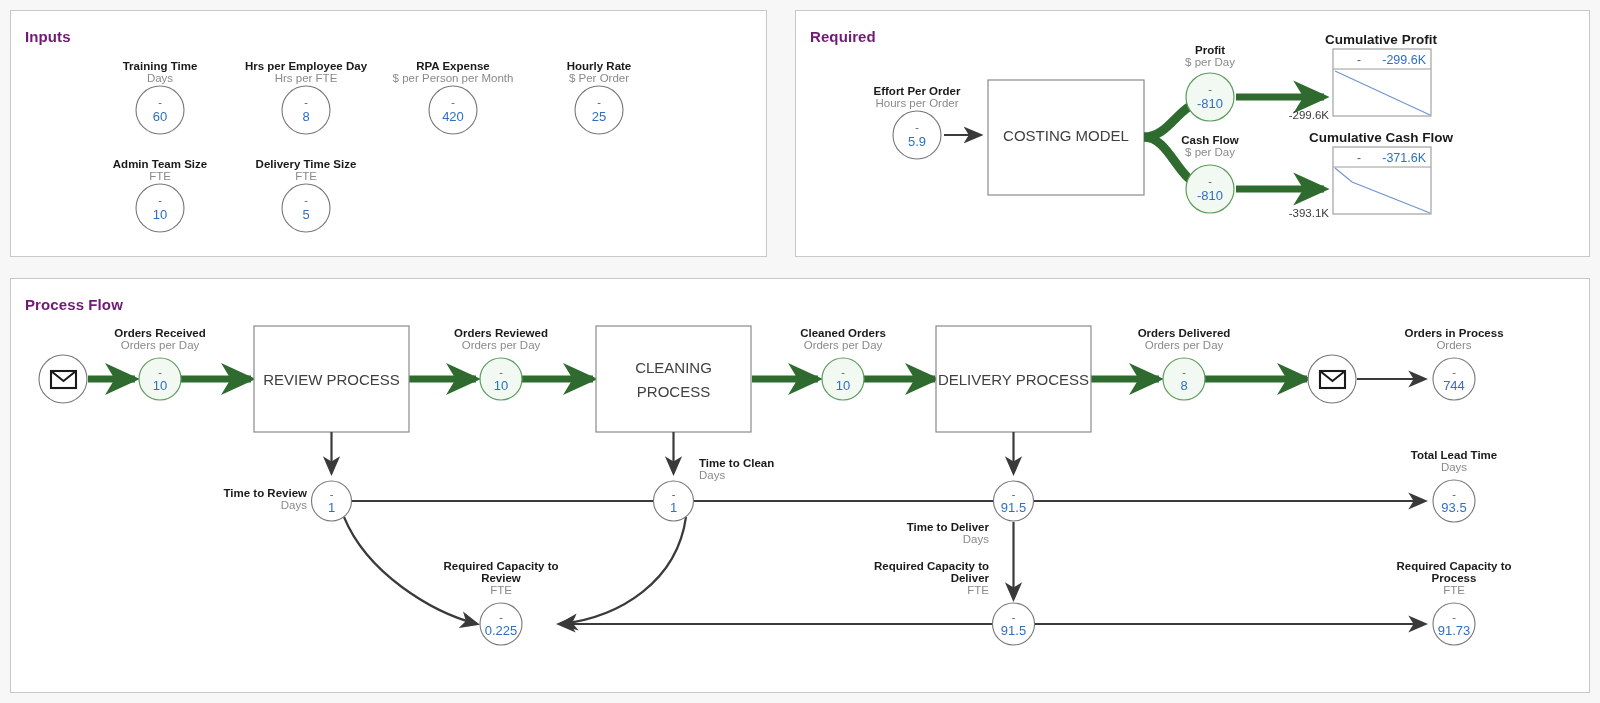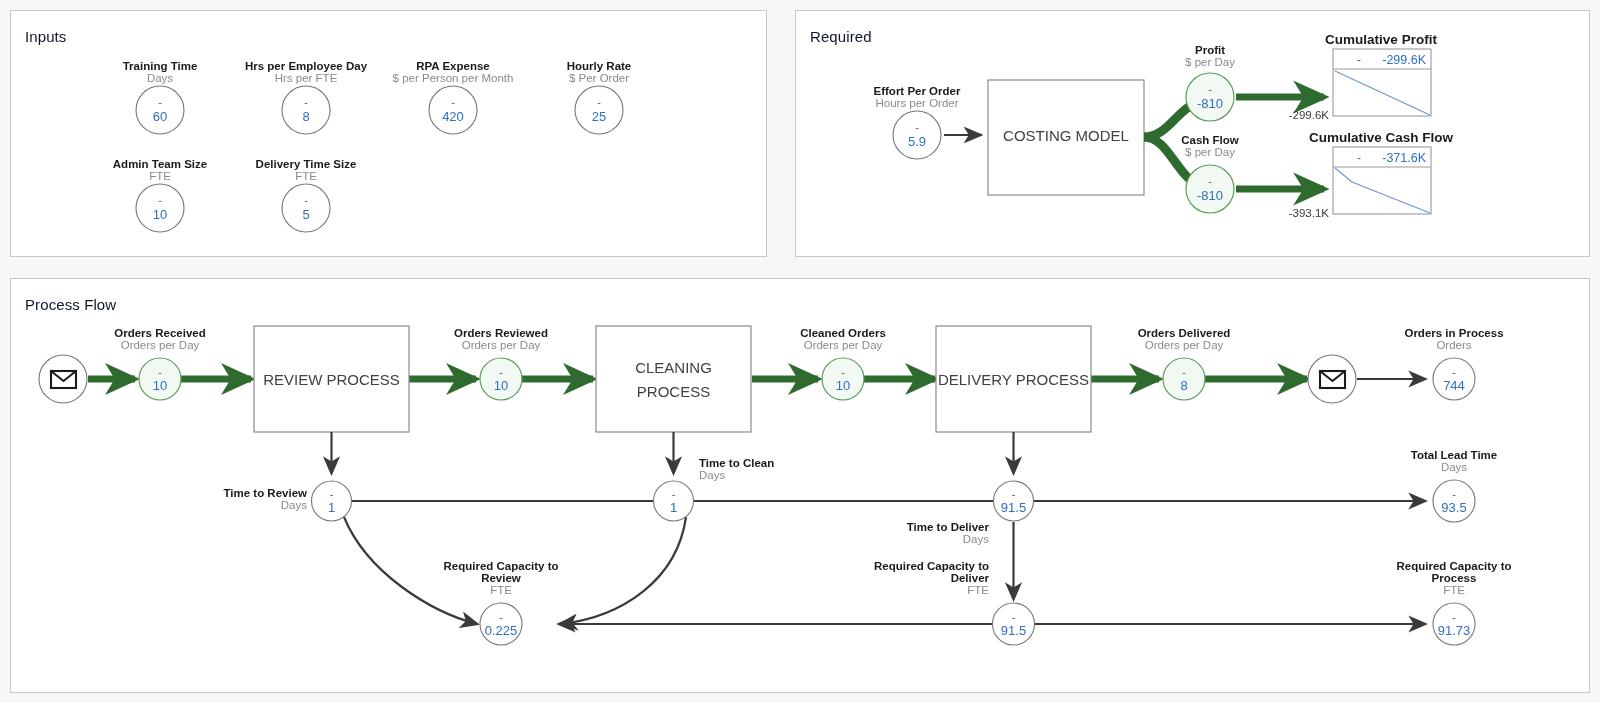--- a/index.html
+++ b/index.html
@@ -12,22 +12,22 @@
   .panel{
     position:absolute;
     background:#ffffff;
     border:1px solid #c8c8c8;
     box-sizing:border-box;
   }
   .panel-title{
     position:absolute;
     left:14px;top:17px;
     font-size:15px;
-    font-weight:normal;
-    color:#0f172a;
+    font-weight:bold;
+    color:#701a75;
     letter-spacing:0.1px;
   }
   #inputs-panel{left:10px;top:10px;width:757px;height:247px;}
   #costings-panel{left:795px;top:10px;width:795px;height:247px;}
   #flow-panel{left:10px;top:278px;width:1580px;height:415px;}
   svg{position:absolute;left:0;top:0;overflow:visible;}
   text{font-family:"Liberation Sans", sans-serif;}
   .nm{font-size:11.5px;font-weight:bold;fill:#1a1a1a;}
   .un{font-size:11.5px;fill:#8a8a8a;}
   .dash{font-size:11px;fill:#5a5a5a;}

